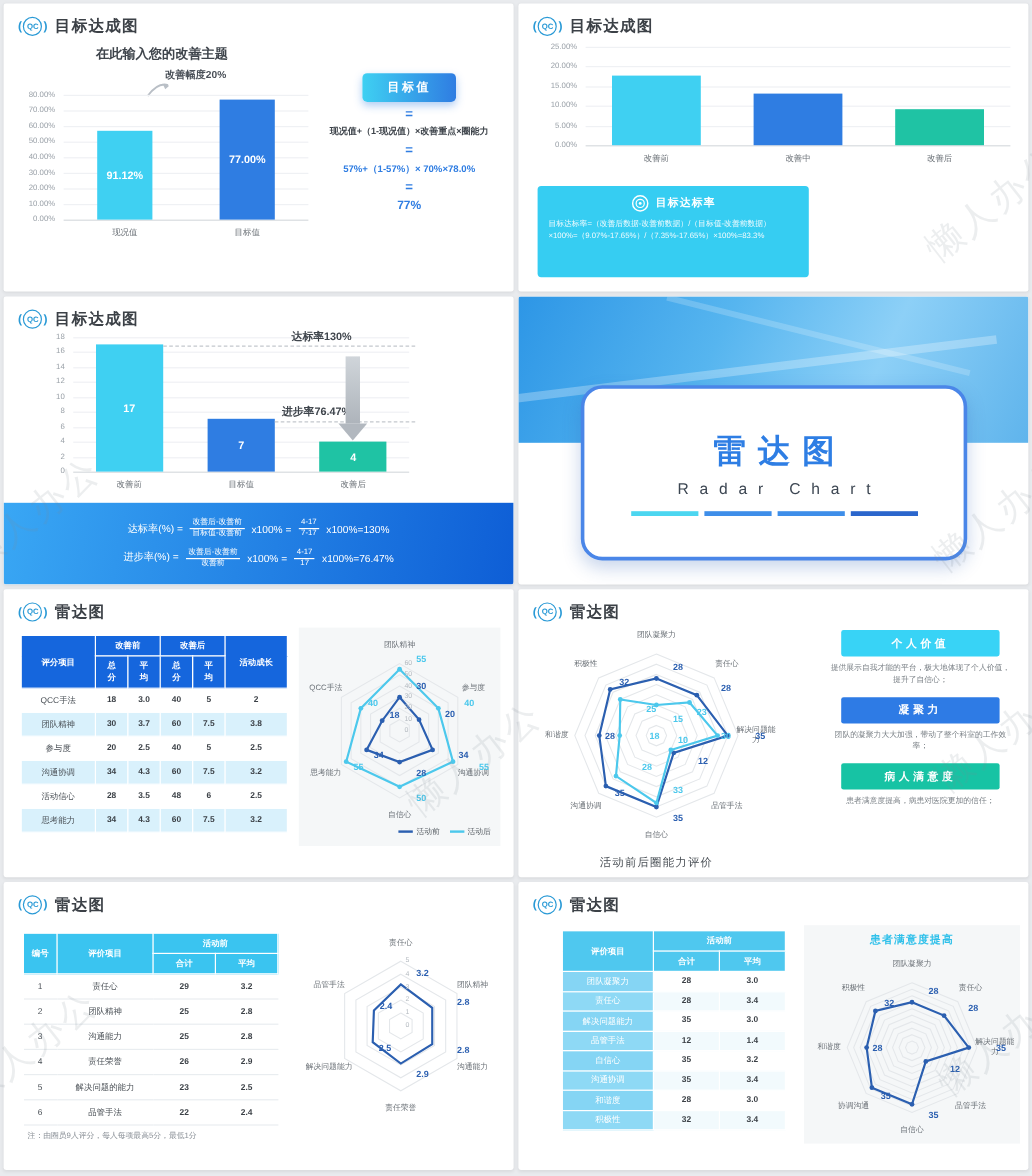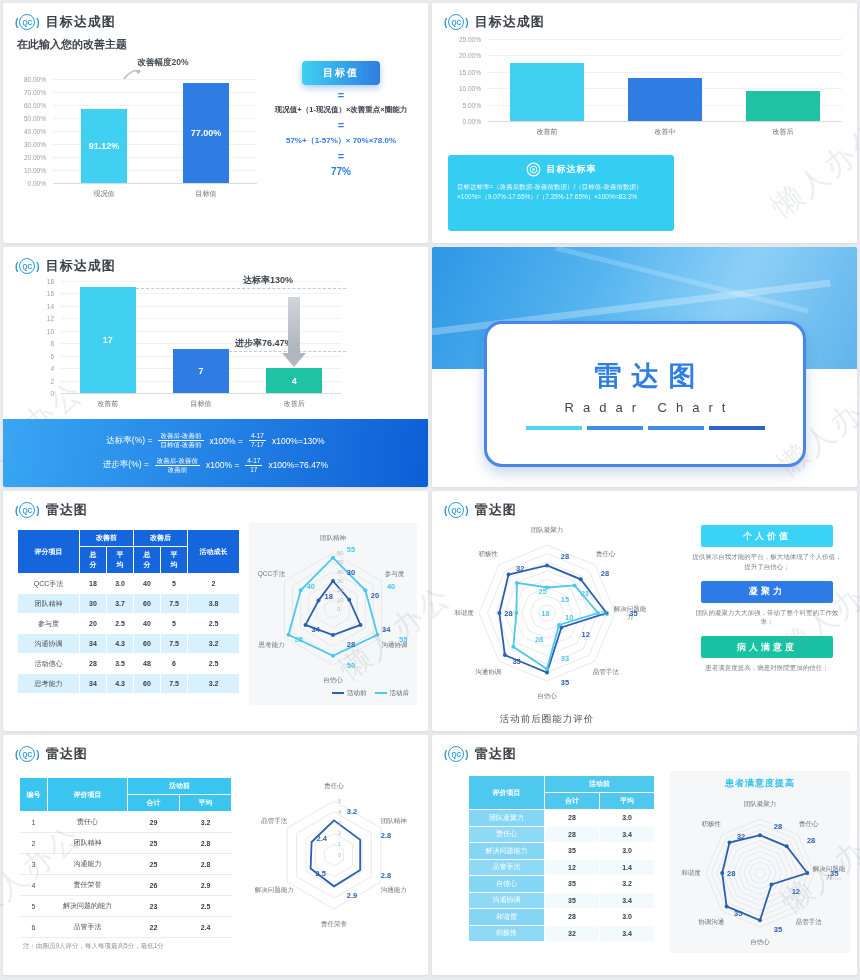--- a/index.html
+++ b/index.html
@@ -46,21 +46,21 @@
   .t7 th { background:#3ac4f0; }
   .t7 td { height:21px; border:none; border-bottom:1px solid #e9edf0; }
   .t7 td:nth-child(n+3) { font-weight:bold; color:#3b4046; }
   .t8 th { background:#4fc8ef; }
   .t8 td { height:16.5px; }
   .t8 tr:nth-child(even) td { background:#f2fafd; }
   .t8 td:first-child { background:#85d5f4; color:#fff; }
   .t8 tr:nth-child(even) td:first-child { background:#8ed9f5; }
   .t8 td:nth-child(n+2) { font-weight:bold; color:#3b4046; }
   
-  .chart-title { position:absolute; left:14px; top:34px; width:236px; text-align:left;
+  .chart-title { position:absolute; left:14px; top:34px; width:236px; text-align:center;
                  font-size:11px; font-weight:bold; color:#3f454c; }
   .anno-row { position:absolute; left:80px; top:54px; width:160px; text-align:center;
               font-size:8.5px; font-weight:bold; color:#4a5058; }
   .curve-arrow { position:absolute; left:118px; top:64px; }
   .g1-right { position:absolute; left:262px; top:58px; width:152px; text-align:center; }
   .g1-btn { width:78px; height:24px; margin:0 auto; border-radius:4px; color:#fff; font-weight:bold;
             font-size:10px; letter-spacing:2px; display:flex; align-items:center; justify-content:center;
             background:linear-gradient(90deg,#3fd0f2,#2f7de2); box-shadow:0 3px 7px rgba(47,125,226,.4); }
   .g1-eq { font-size:11px; font-weight:bold; color:#2f7de2; margin:4px 0; }
   .g1-f1 { font-size:7.5px; font-weight:bold; color:#3e444b; }

